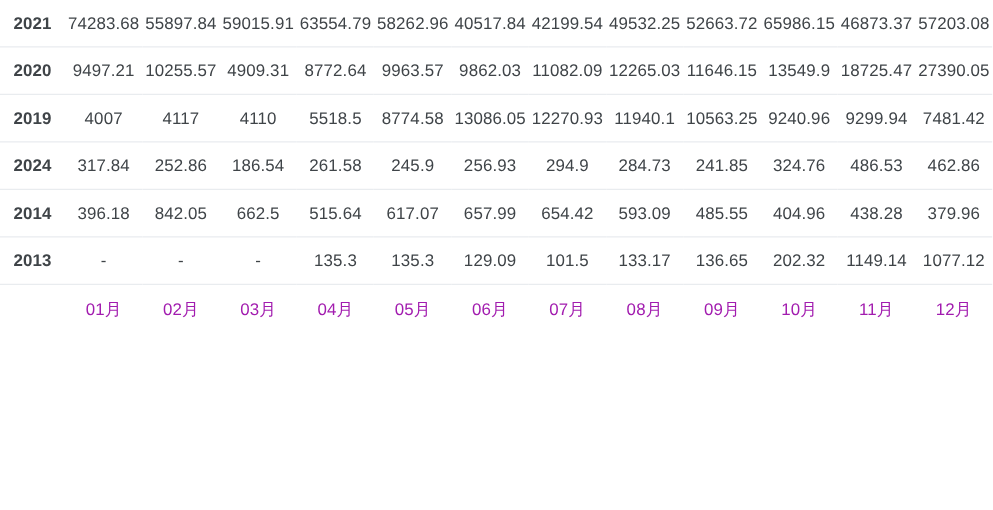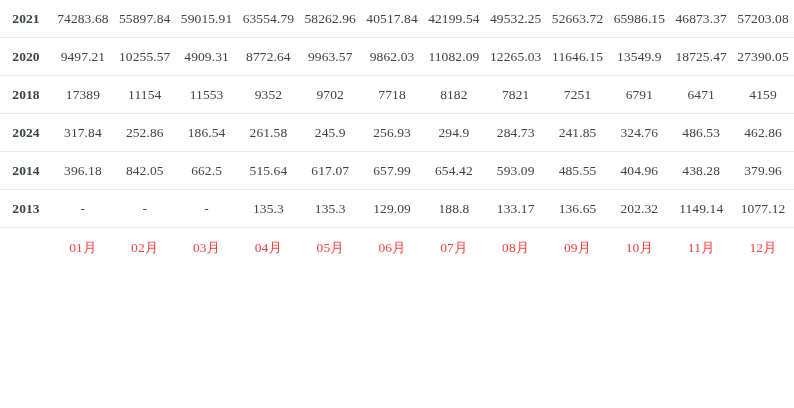--- a/index.html
+++ b/index.html
@@ -11,21 +11,20 @@
     width: 794px;
     height: 408px;
     font-family: "Liberation Sans", sans-serif;
     color: #3c4043;
     overflow: hidden;
   }
   .table-wrap {
     width: 794px;
     height: 352px;
     box-sizing: border-box;
-    font-family: Liberation Serif, serif;
   }
   table.data-table {
     width: 794px;
     border-collapse: collapse;
     table-layout: fixed;
   }
   table.data-table td {
     text-align: center;
     vertical-align: middle;
     font-size: 13.5px;
@@ -42,21 +41,21 @@
   td.year-cell {
     font-weight: bold;
     color: #2f3438;
     width: 52px;
     font-size: 13.5px;
   }
   td.value-cell {
     font-size: 13.5px;
   }
   tr.months-row td {
-    color: #ef4444;
+    color: #a21caf;
     font-size: 13.5px;
     height: 40px;
     border-bottom: none;
   }
   tr.months-row td.year-cell {
     font-weight: normal;
   }
 </style>
 </head>
 <body>
@@ -88,33 +87,33 @@
         <td class="value-cell">9963.57</td>
         <td class="value-cell">9862.03</td>
         <td class="value-cell">11082.09</td>
         <td class="value-cell">12265.03</td>
         <td class="value-cell">11646.15</td>
         <td class="value-cell">13549.9</td>
         <td class="value-cell">18725.47</td>
         <td class="value-cell">27390.05</td>
       </tr>
       <tr>
-        <td class="year-cell">2018</td>
-        <td class="value-cell">17389</td>
-        <td class="value-cell">11154</td>
-        <td class="value-cell">11553</td>
-        <td class="value-cell">9352</td>
-        <td class="value-cell">9702</td>
-        <td class="value-cell">7718</td>
-        <td class="value-cell">8182</td>
-        <td class="value-cell">7821</td>
-        <td class="value-cell">7251</td>
-        <td class="value-cell">6791</td>
-        <td class="value-cell">6471</td>
-        <td class="value-cell">4159</td>
+        <td class="year-cell">2019</td>
+        <td class="value-cell">4007</td>
+        <td class="value-cell">4117</td>
+        <td class="value-cell">4110</td>
+        <td class="value-cell">5518.5</td>
+        <td class="value-cell">8774.58</td>
+        <td class="value-cell">13086.05</td>
+        <td class="value-cell">12270.93</td>
+        <td class="value-cell">11940.1</td>
+        <td class="value-cell">10563.25</td>
+        <td class="value-cell">9240.96</td>
+        <td class="value-cell">9299.94</td>
+        <td class="value-cell">7481.42</td>
       </tr>
       <tr>
         <td class="year-cell">2024</td>
         <td class="value-cell">317.84</td>
         <td class="value-cell">252.86</td>
         <td class="value-cell">186.54</td>
         <td class="value-cell">261.58</td>
         <td class="value-cell">245.9</td>
         <td class="value-cell">256.93</td>
         <td class="value-cell">294.9</td>
@@ -140,21 +139,21 @@
         <td class="value-cell">379.96</td>
       </tr>
       <tr>
         <td class="year-cell">2013</td>
         <td class="value-cell">-</td>
         <td class="value-cell">-</td>
         <td class="value-cell">-</td>
         <td class="value-cell">135.3</td>
         <td class="value-cell">135.3</td>
         <td class="value-cell">129.09</td>
-        <td class="value-cell">188.8</td>
+        <td class="value-cell">101.5</td>
         <td class="value-cell">133.17</td>
         <td class="value-cell">136.65</td>
         <td class="value-cell">202.32</td>
         <td class="value-cell">1149.14</td>
         <td class="value-cell">1077.12</td>
       </tr>
       <tr class="months-row">
         <td class="year-cell"></td>
         <td>01月</td>
         <td>02月</td>

